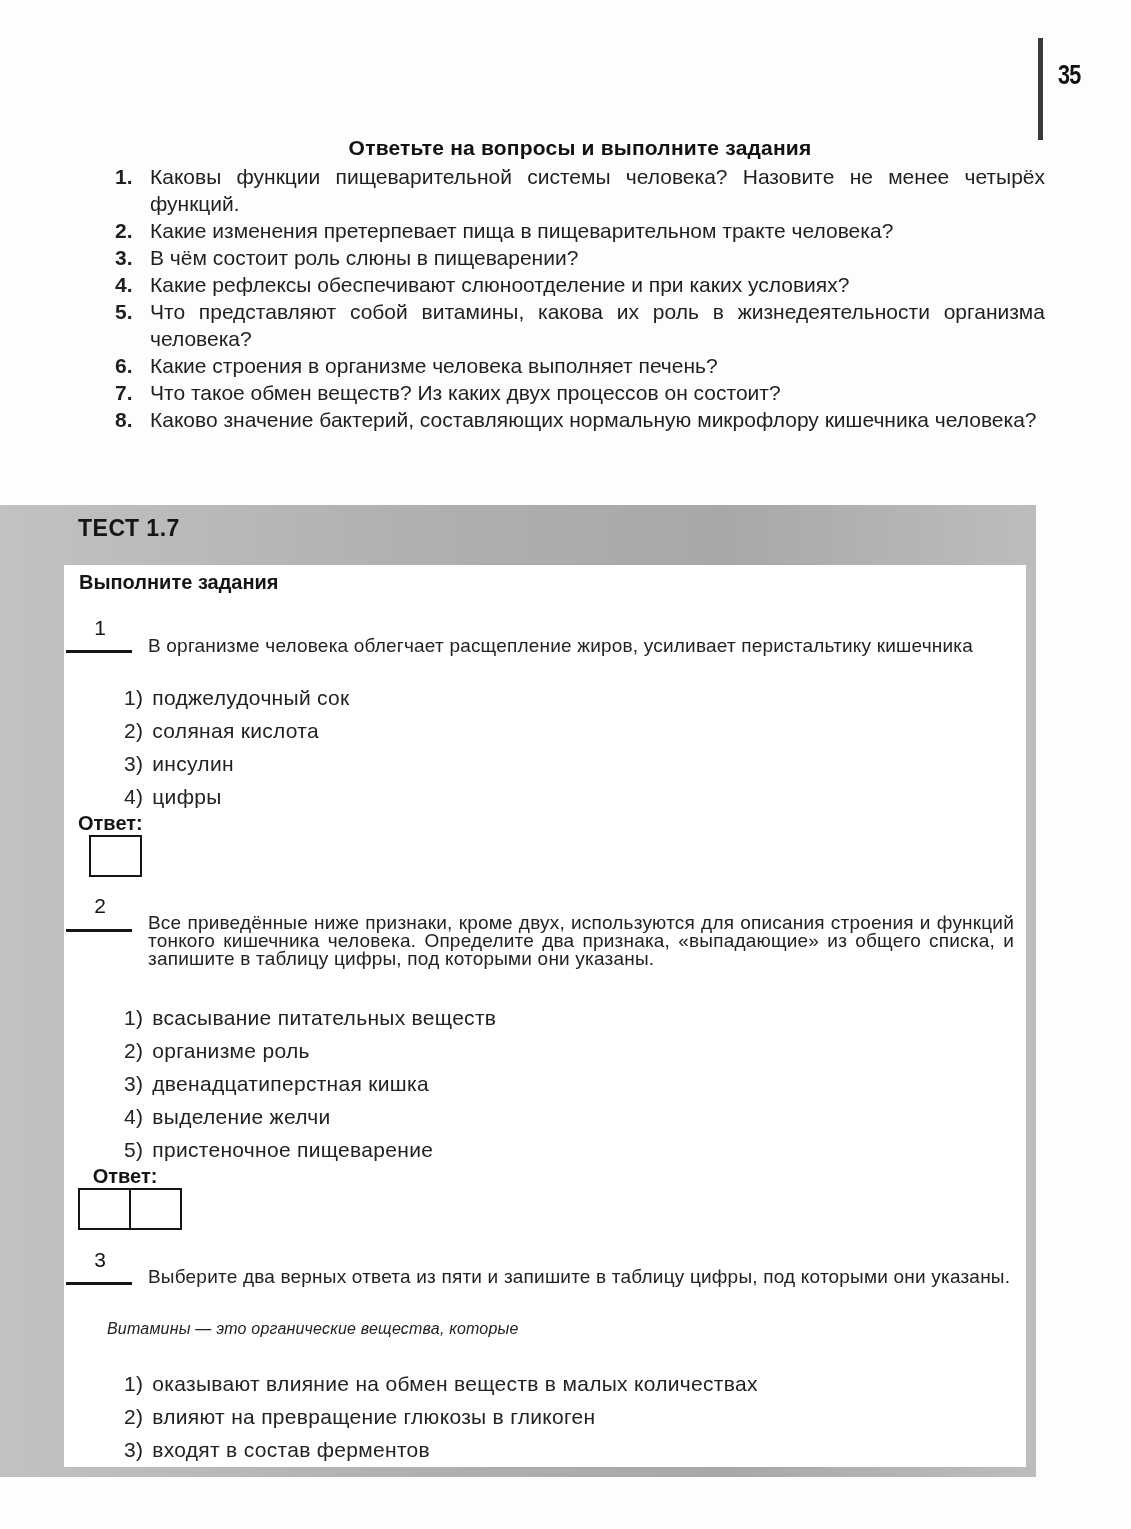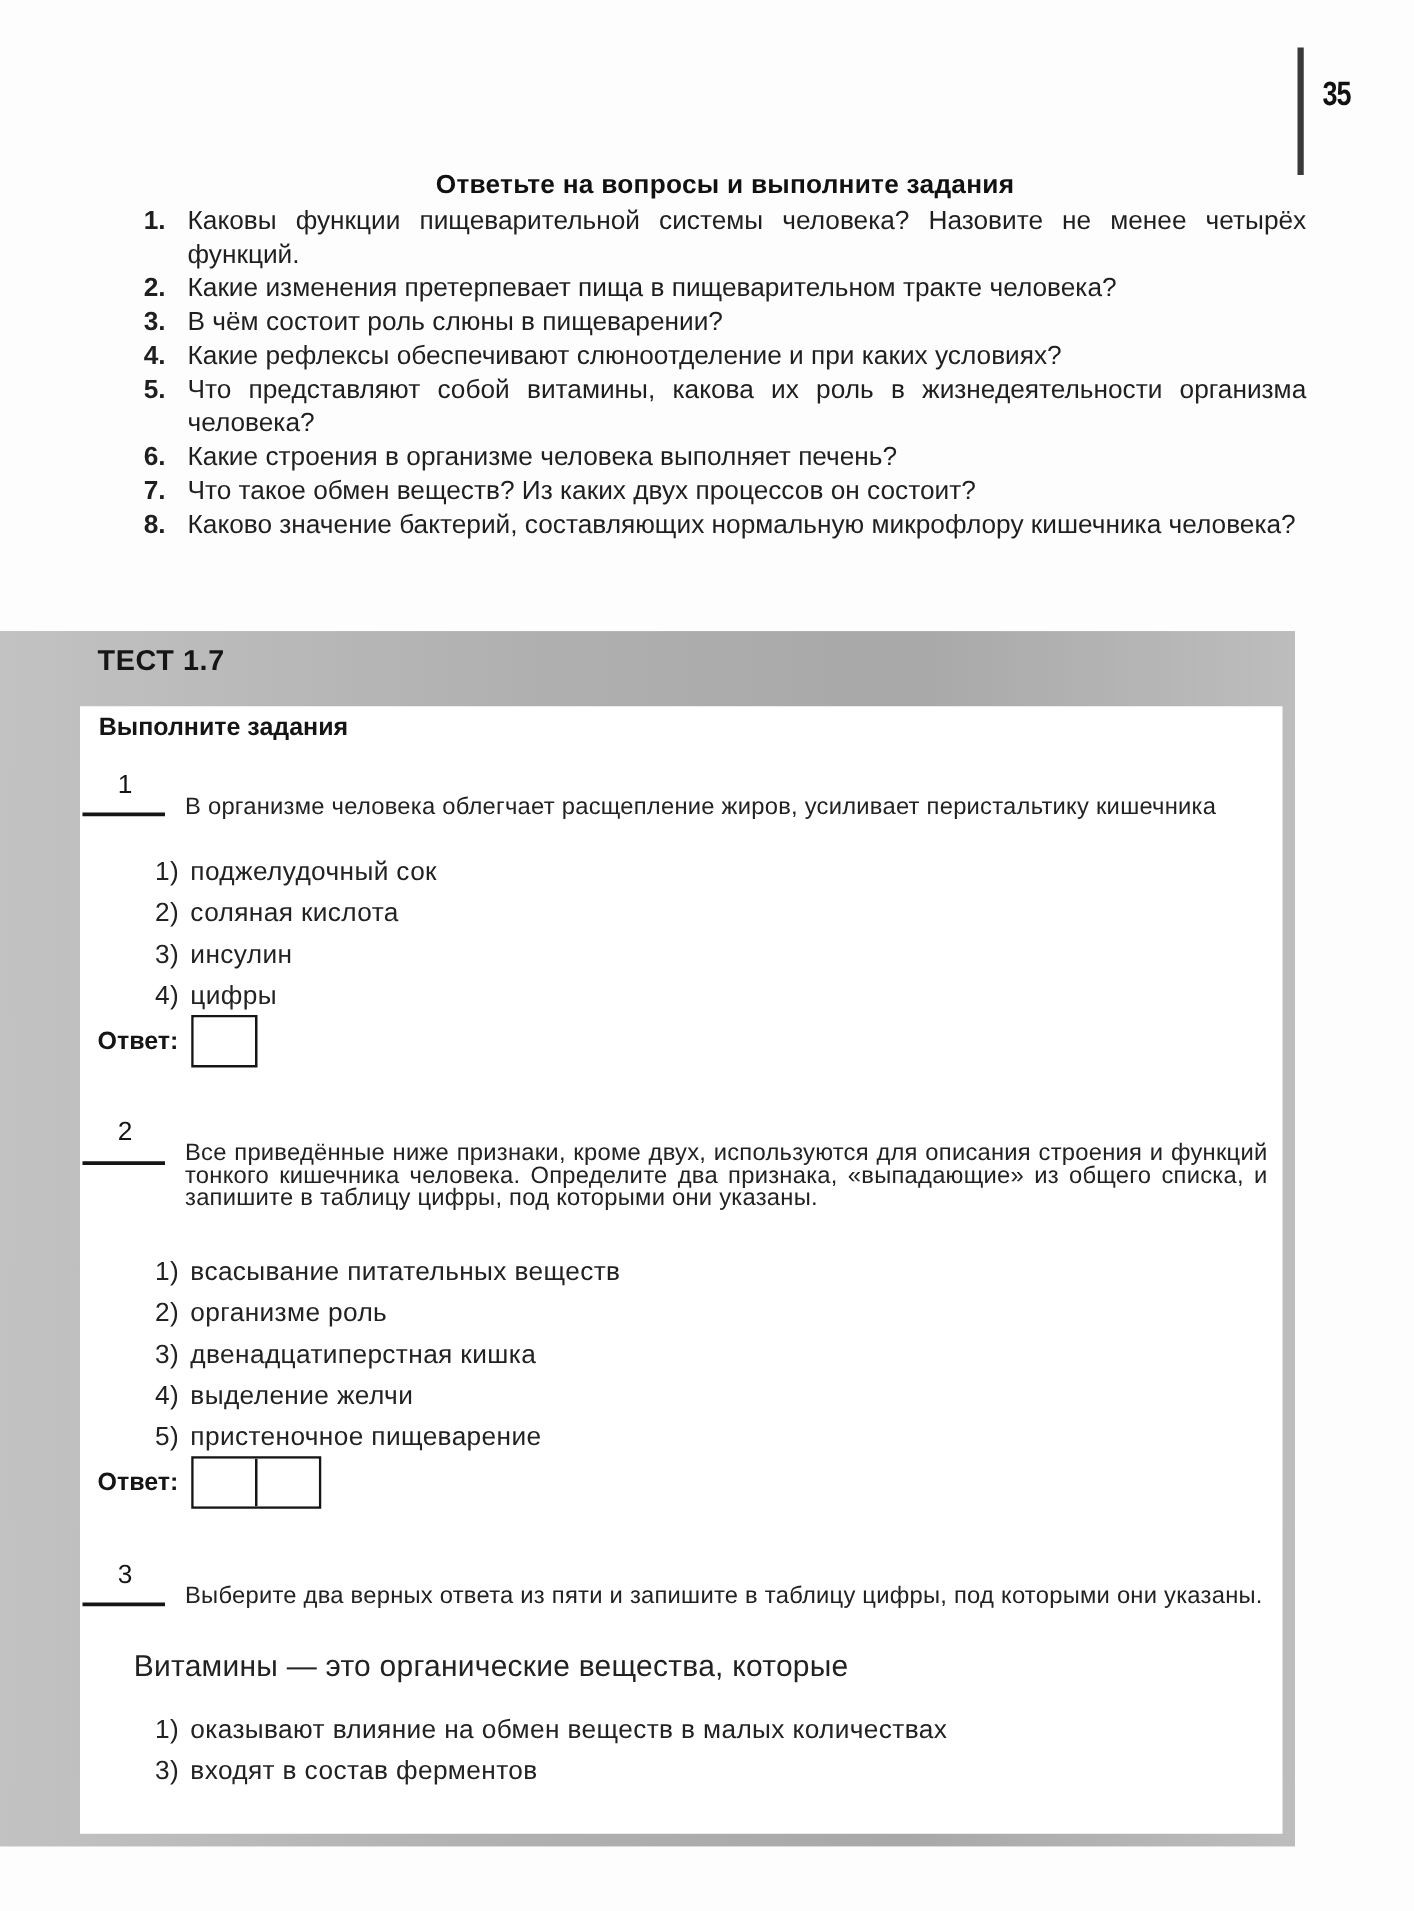--- a/index.html
+++ b/index.html
@@ -55,27 +55,27 @@
     }
     .task-prompt {
       position: absolute; left: 148px; width: 866px; font-size: 19px; line-height: 18px;
       color: #222; text-align: justify; letter-spacing: 0.2px; margin-top: 12px;
     }
     .options {
       position: absolute; left: 107px; list-style: none; margin: 17px; padding: 0;
       font-size: 21px; line-height: 33px; color: #222; letter-spacing: 0.3px;
     }
     .options li span.n { margin-right: 9px; }
-    .answer-row { position: absolute; left: 78px; display: flex; align-items: center; }
+    .answer-row { position: absolute; left: 78px; display: flex; align-items: center; flex-direction: column; }
     .answer-label { font-weight: bold; font-size: 20px; color: #151515; margin-right: 10px; }
     .answer-box { display: flex; border: 2px solid #151515; height: 38px; }
     .answer-cell { width: 49px; height: 38px; background: #fff; }
     .answer-cell + .answer-cell { border-left: 2px solid #151515; }
     .stem {
-      position: absolute; left: 107px; top: 1320px; font-size: 24px; color: #222; letter-spacing: 0.2px;
+      position: absolute; left: 107px; top: 1320px; font-size: 16px; color: #222; letter-spacing: 0.2px; font-style: italic;
     }
     .options3 { top: 1350px; line-height: 33px; }
   </style>
 </head>
 <body>
 
 <div class="page-num-rule"></div>
 <div class="page-num">35</div>
 
 <div class="questions-heading">Ответьте на вопросы и выполните задания</div>
@@ -152,14 +152,15 @@
     <div class="answer-cell"></div>
   </div>
 </div>
 
 <div class="task-num" style="left:66px; top:1248px;">3</div>
 <div class="task-rule" style="top:1282px;"></div>
 <div class="task-prompt" style="top:1256px;">Выберите два верных ответа из пяти и запишите в таблицу цифры, под которыми они указаны.</div>
 <div class="stem">Витамины — это органические вещества, которые</div>
 <ol class="options options3">
   <li><span class="n">1)</span><span>оказывают влияние на обмен веществ в малых количествах</span></li>
+  <li><span class="n">2)</span><span>влияют на превращение глюкозы в гликоген</span></li>
   <li><span class="n">3)</span><span>входят в состав ферментов</span></li>
 </ol>
 
 </body></html>

